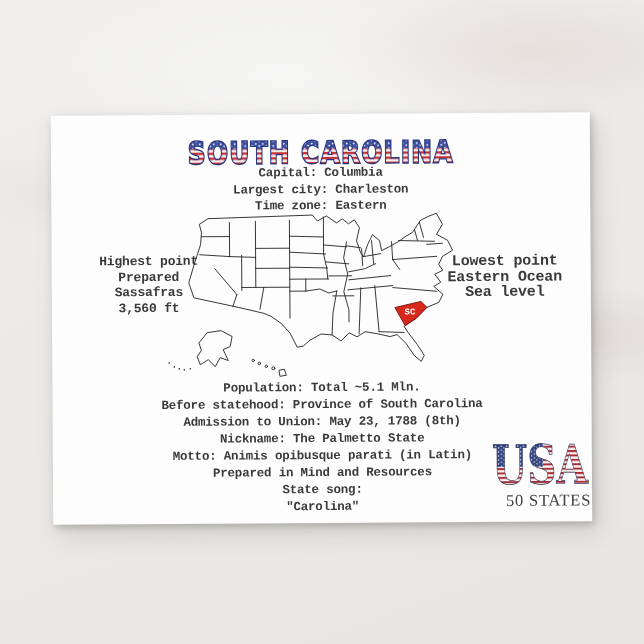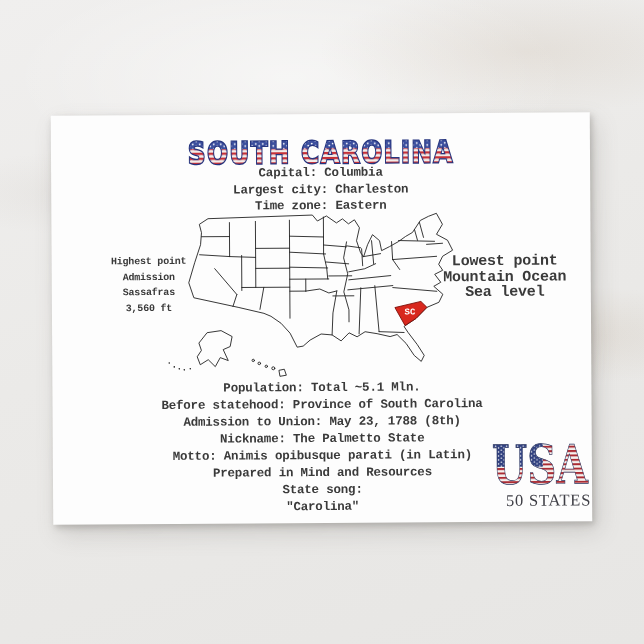--- a/index.html
+++ b/index.html
@@ -22,21 +22,21 @@
   }
   .tw{ 
     position:absolute;
     font-family:"Liberation Mono",monospace;
     font-weight:bold;
     color:#3a3a3a;
     text-align:center;
     letter-spacing:-0.2px;
   }
   .hdr{left:0;top:51px;width:100%;font-size:12.5px;line-height:16.5px;}
-  .hp {left:22px;top:139px;width:150px;font-size:10px;line-height:15.5px;}
+  .hp {left:22px;top:139px;width:150px;font-size:13px;line-height:15.5px;}
   .lp {left:378px;top:141px;width:150px;font-size:15px;line-height:15.5px;}
   .facts{left:0;top:266px;width:100%;font-size:12.5px;line-height:17px;}
   .title-svg{position:absolute;left:0;top:13px;}
   .map-svg{position:absolute;left:110px;top:96px;}
   .logo{position:absolute;left:436px;top:320px;width:102px;text-align:right;}
   .logo-sub{
     font-family:Liberation Serif, serif;
     font-size:16.5px;font-weight:normal;color:#3e3e45;letter-spacing:0.8px;
     margin-top:-4px;white-space:nowrap;
   }
@@ -73,28 +73,28 @@
   </svg>
 
   <div class="tw hdr">
     <div>Capital: Columbia</div>
     <div>Largest city: Charleston</div>
     <div>Time zone: Eastern</div>
   </div>
 
   <div class="tw hp">
     <div>Highest point</div>
-    <div>Admission</div>
+    <div>Prepared</div>
     <div>Sassafras</div>
     <div>3,560 ft</div>
   </div>
 
   <div class="tw lp">
     <div>Lowest point</div>
-    <div>Mountain Ocean</div>
+    <div>Eastern Ocean</div>
     <div>Sea level</div>
   </div>
 
   <svg class="map-svg" width="315" height="176" viewBox="0 0 315 176">
     <g transform="translate(25,0)">
 
       <path class="map-line" d="
         M 22,8 L 126,5 L 131,11 L 140,6 L 150,13 L 156,9 L 162,14 L 168,10 L 173,18
         L 170,31 L 174,43 L 177,47 L 181,35 L 186,25 L 193,31 L 195,41 L 203,37 L 212,32
         L 219,27 L 226,23 L 234,11 L 242,7 L 250,4 L 256,15 L 250,25 L 261,31 L 266,41

